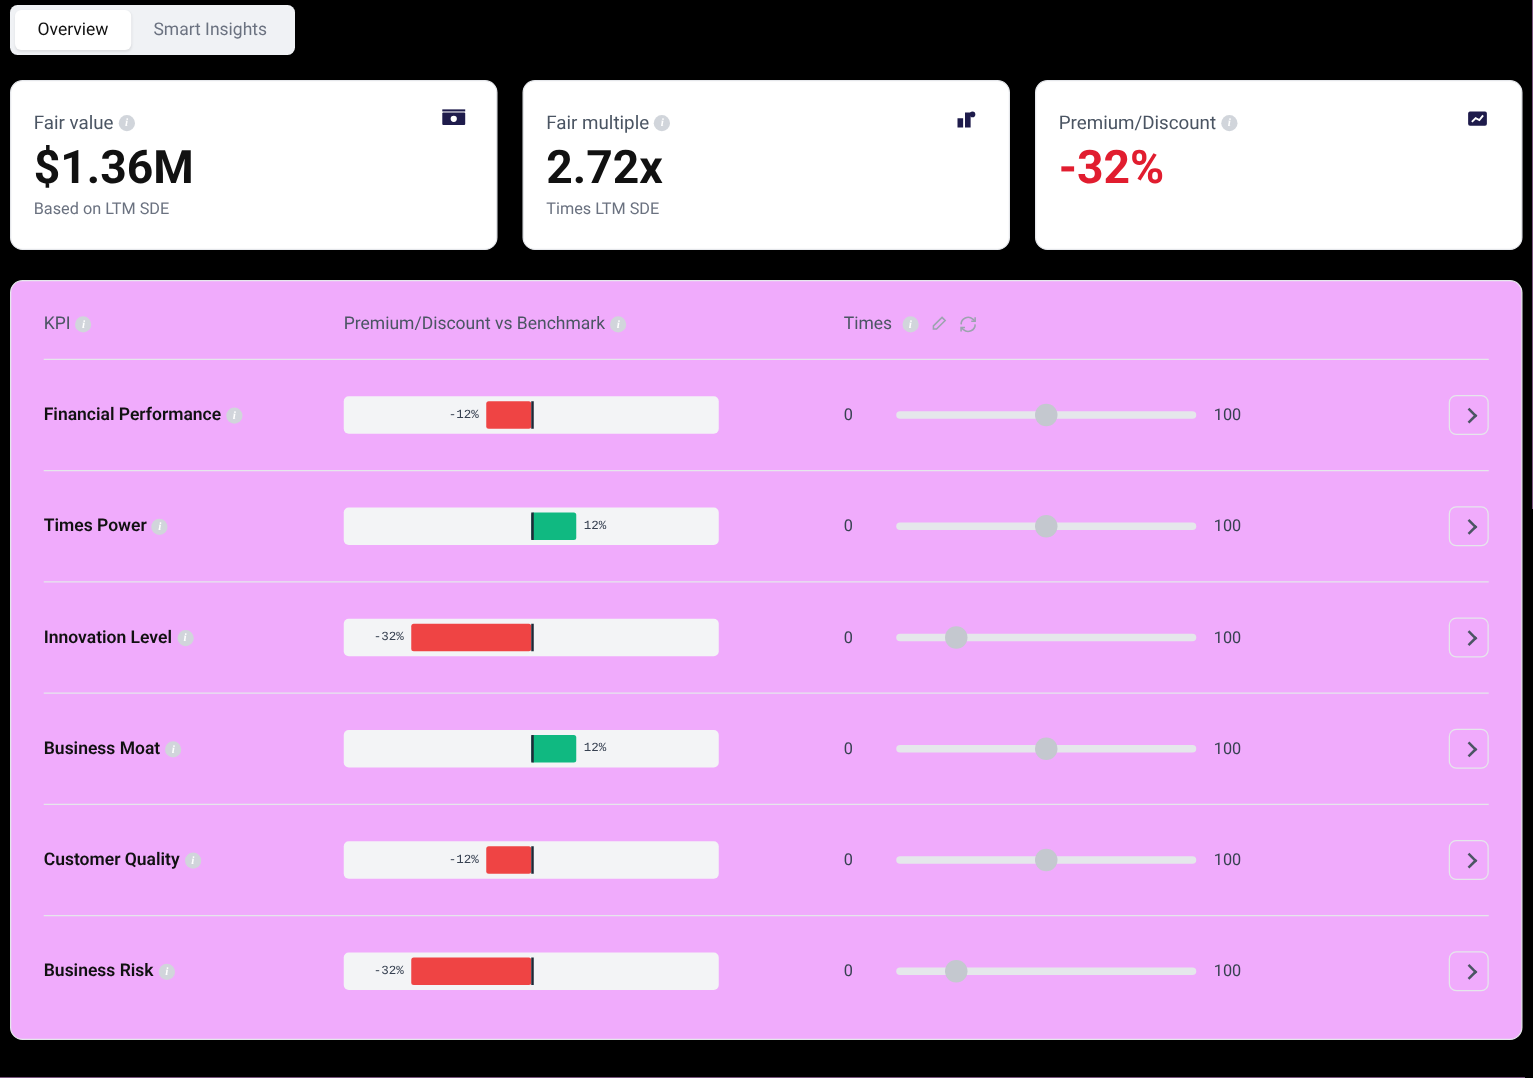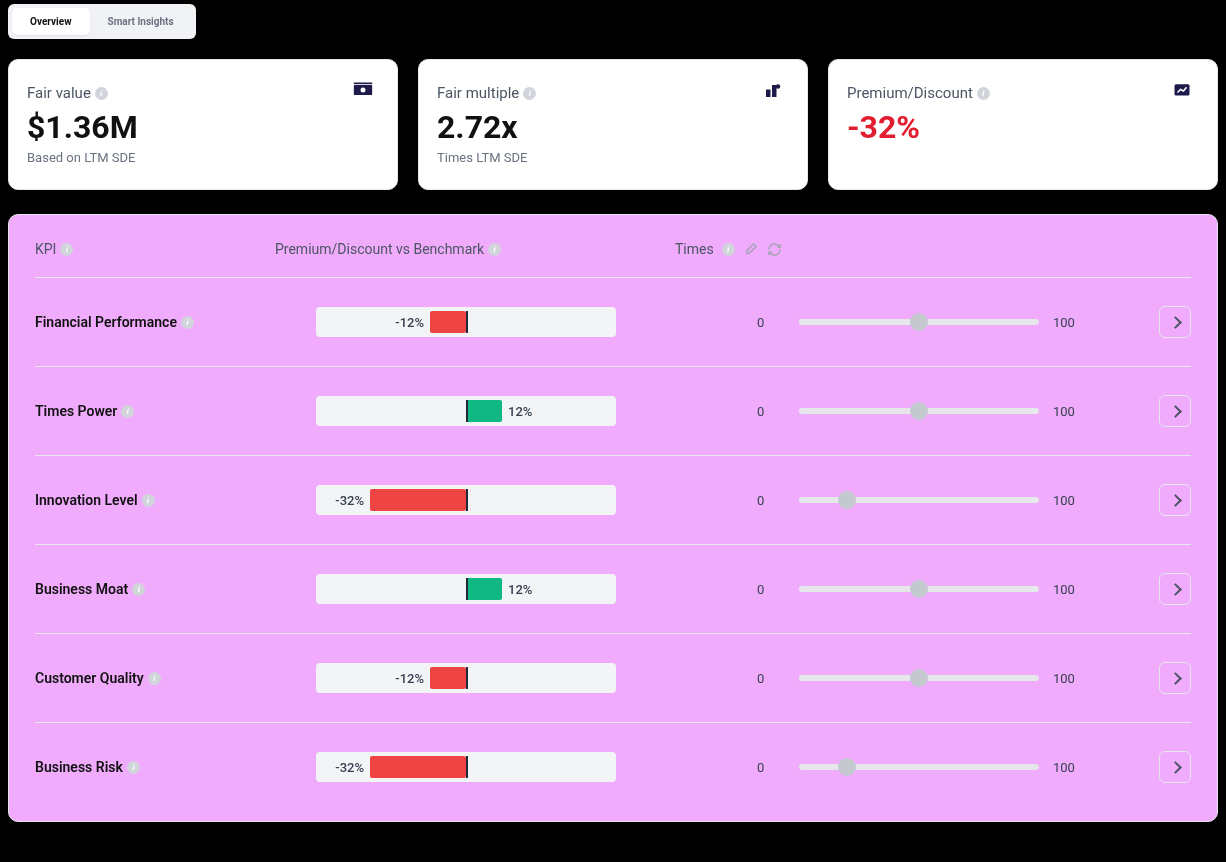--- a/index.html
+++ b/index.html
@@ -13,22 +13,22 @@
 }
 .tabs {
   display: inline-flex;
   background: #f0f2f5;
   border-radius: 6px;
   padding: 4px;
   margin: 4px 0 0 8px;
 }
 .tab {
   padding: 8px 18px;
-  font-size: 10px;
-  font-weight: 700;
+  font-size: 14px;
+  font-weight: 400;
   border-radius: 5px;
   cursor: pointer;
   color: #6b7280;
 }
 .tab.active {
   background: #fff;
   color: #111;
   box-shadow: 0 1px 2px rgba(0,0,0,0.08);
 }
 .cards-row {
@@ -46,21 +46,21 @@
   box-shadow: 0 1px 2px rgba(0,0,0,0.04);
 }
 .card-label {
   font-size: 15px;
   color: #4b5563;
   display: flex;
   align-items: center;
   gap: 4px;
 }
 .card-value {
-  font-size: 32px;
+  font-size: 37px;
   font-weight: 700;
   margin: 6px 0 4px 0;
   color: #111;
 }
 .card-value.neg { color: #e11d2f; }
 .card-sub {
   font-size: 13px;
   color: #6b7280;
 }
 .card-icon {
@@ -99,21 +99,20 @@
   color: #4b5563;
 }
 .col-kpi { width: 240px; display:flex; align-items:center; gap:4px;}
 .col-pd { width: 400px; display:flex; align-items:center; gap:4px;}
 .col-score { flex: 1; display:flex; align-items:center; gap:8px;}
 .row {
   display: flex;
   align-items: center;
   padding: 28px 0;
   border-bottom: 1px solid #e5e7eb;
-  gap: 41px;
 }
 .row:last-child { border-bottom: none; }
 .kpi-name {
   width: 240px;
   font-size: 14px;
   font-weight: 600;
   color: #111;
   display:flex;
   align-items:center;
   gap:4px;
@@ -143,23 +142,24 @@
 .pd-fill {
   position:absolute;
   top:4px;
   bottom:4px;
   border-radius:2px;
 }
 .pd-fill.neg { background:#ef4444; right:50%; }
 .pd-fill.pos { background:#10b981; left:50%; }
 .pd-label {
   position:absolute;
-  font-size:13px;
+  font-size:10px;
   color:#374151;
   font-weight:500;
+  font-family:Liberation Mono, monospace;
 }
 .score-wrap {
   flex:1;
   display:flex;
   align-items:center;
   gap:14px;
 }
 .score-min, .score-max {
   font-size:13px;
   color:#374151;

